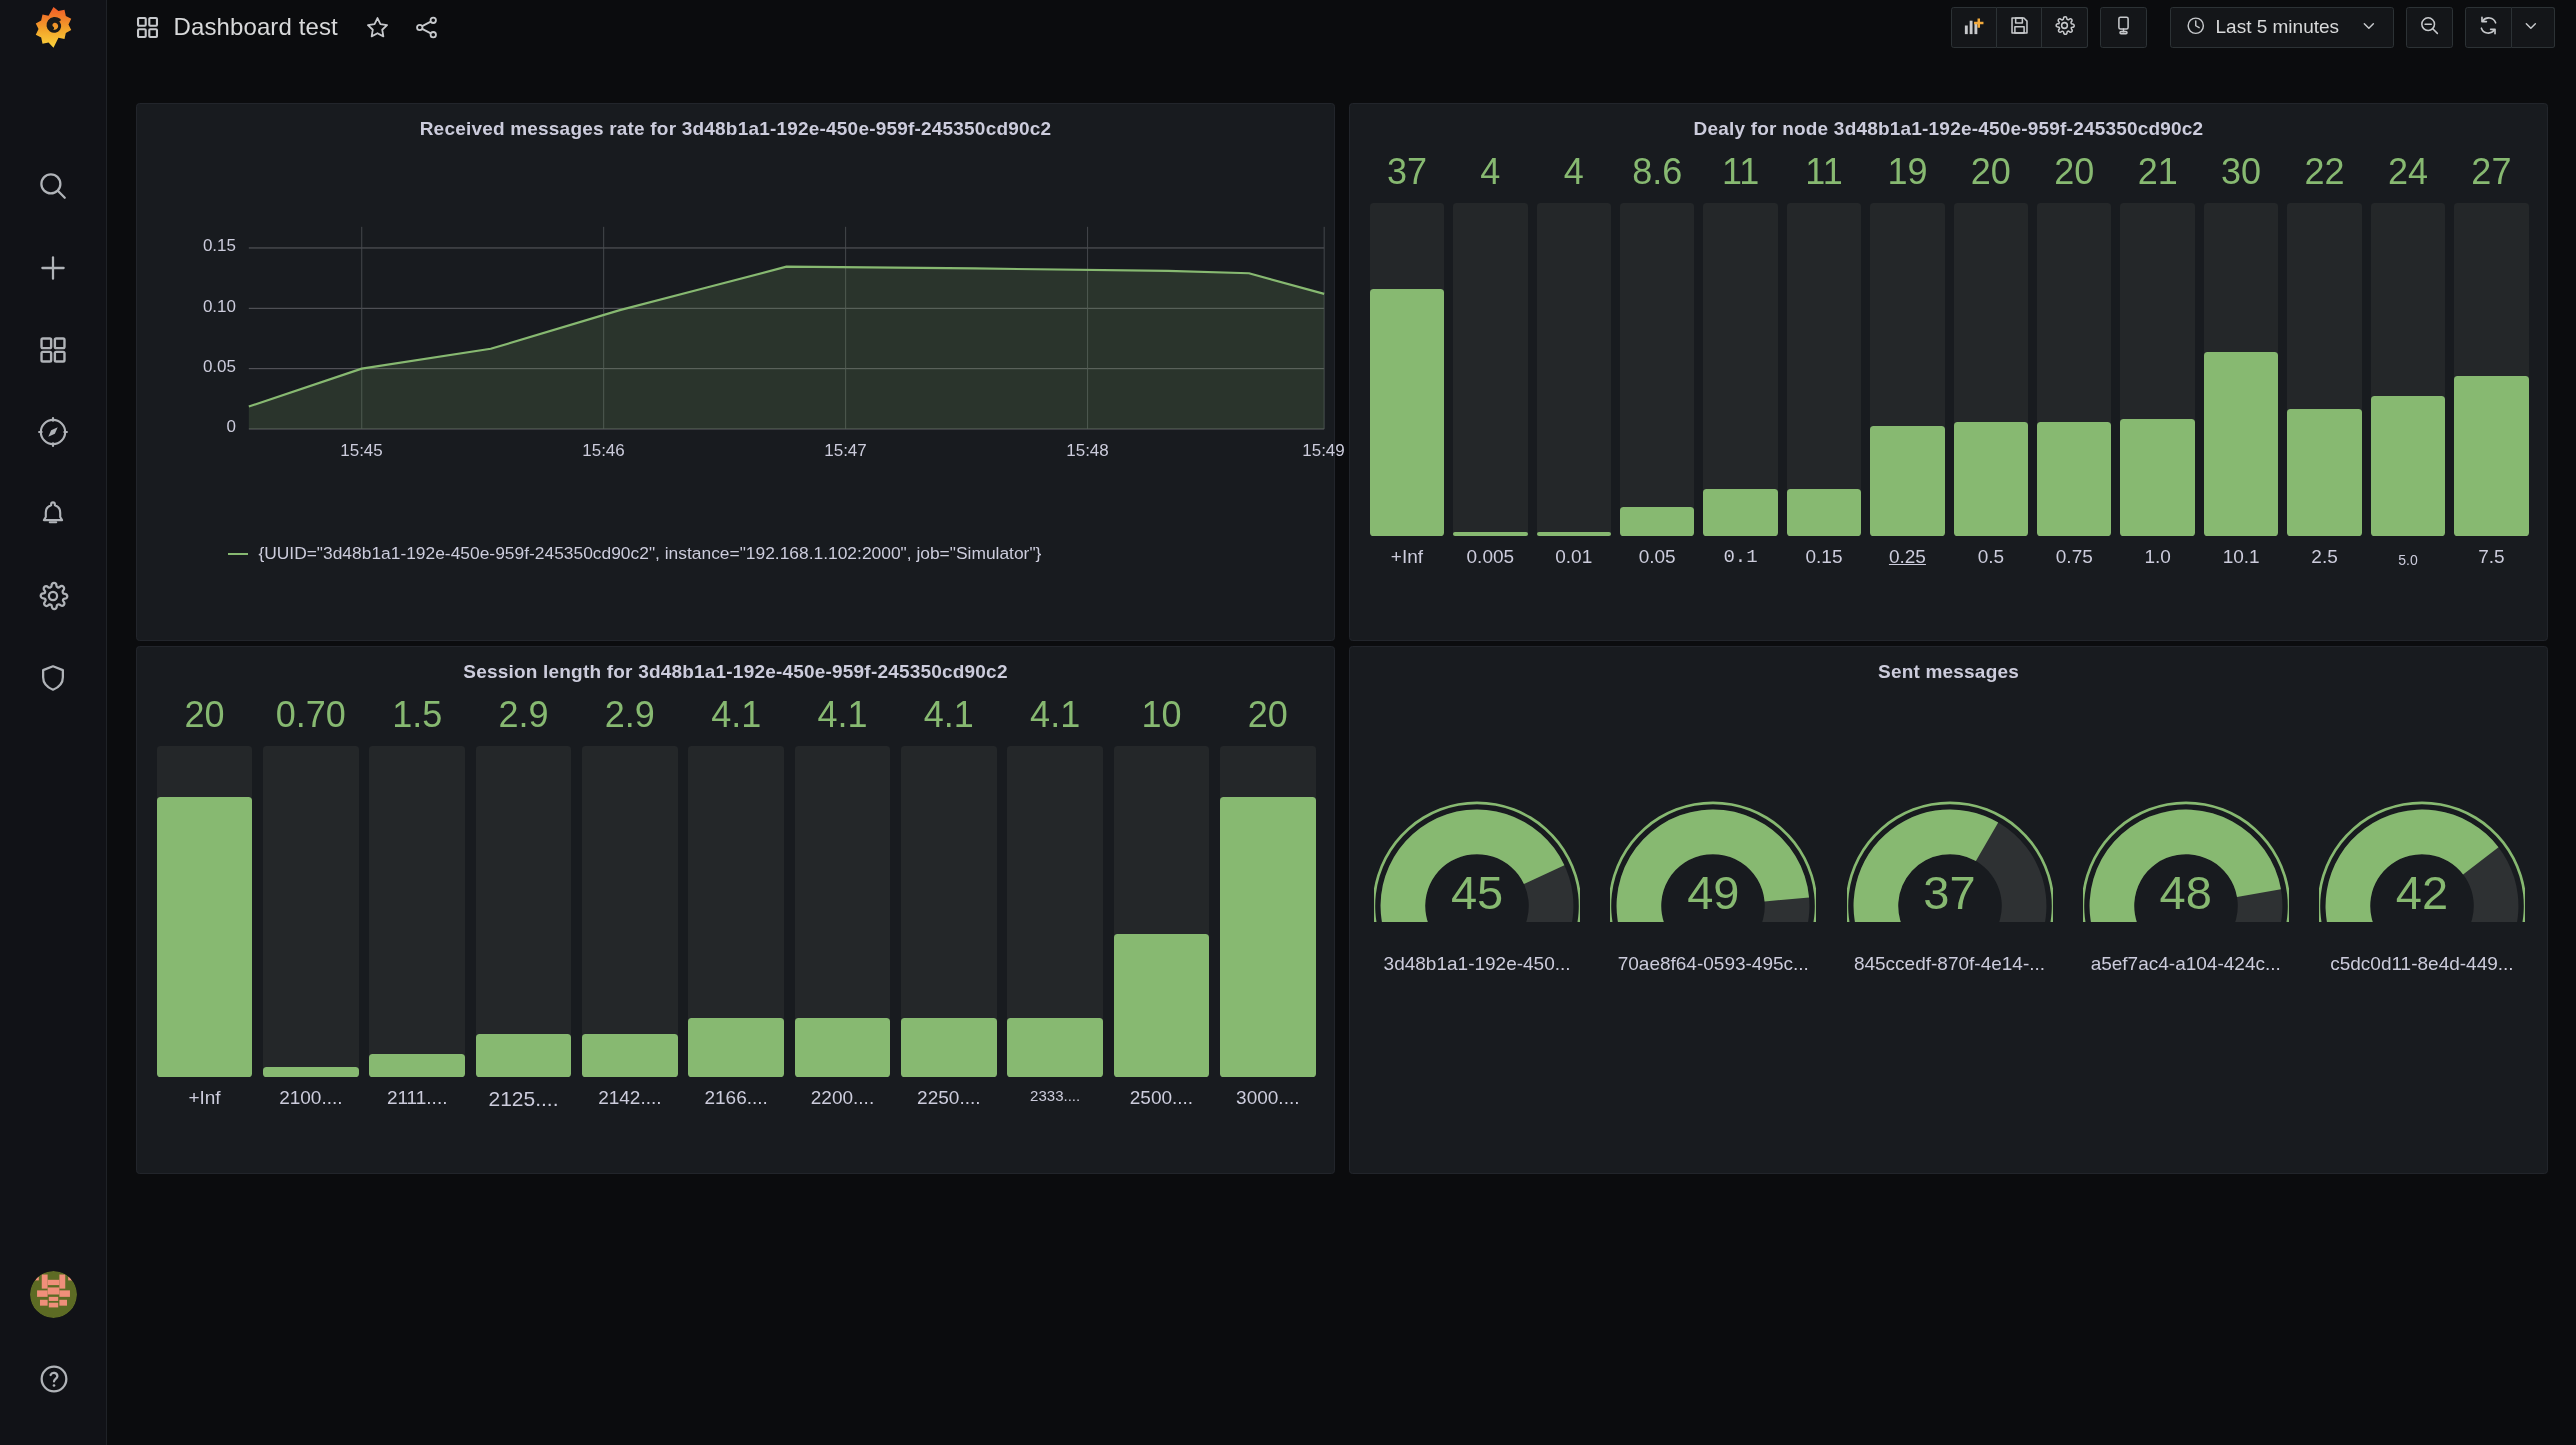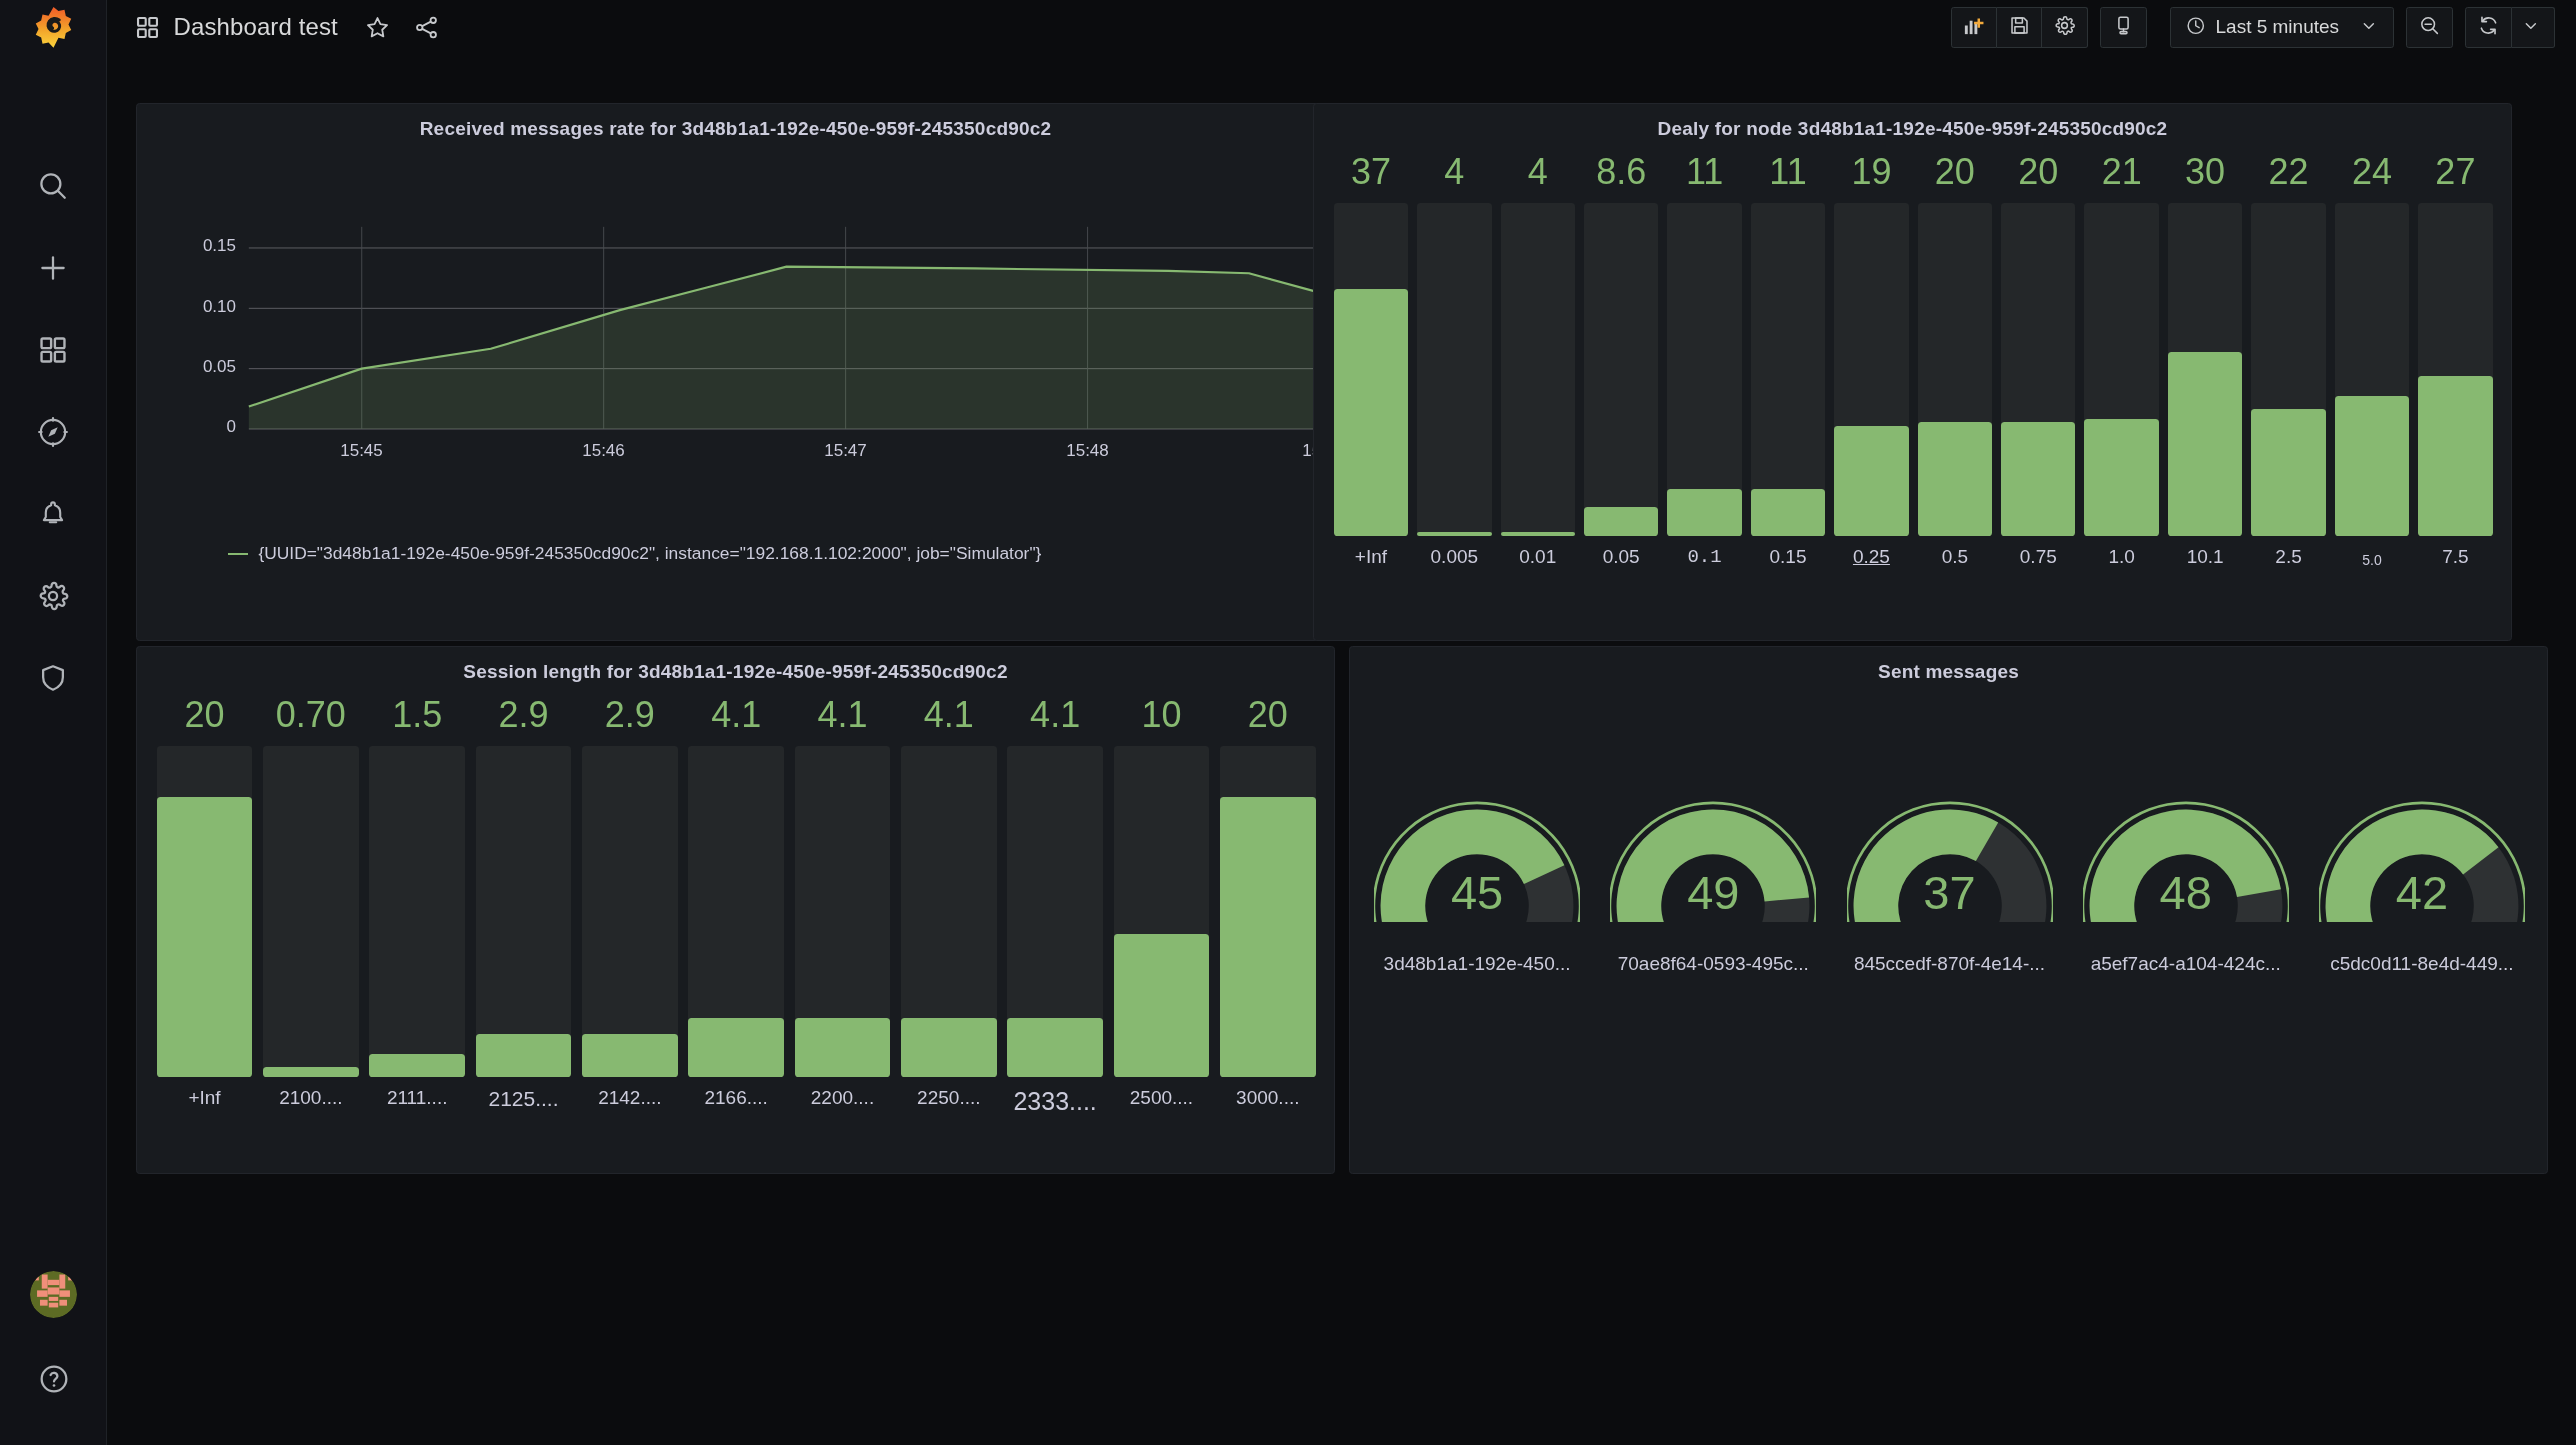--- a/index.html
+++ b/index.html
@@ -376,21 +376,21 @@
           <div class="ts-xtick" style="left: 897px; width: 107px; top: 301px;">15:48</div>
           <div class="ts-xtick" style="left: 1133px; width: 107px; top: 301px;">15:49</div>
         </div>
       <div class="ts-legend" style="left:91px; top:403px;">
         <span class="ts-legend-line"></span>
         <span class="ts-legend-text">{UUID="3d48b1a1-192e-450e-959f-245350cd90c2", instance="192.168.1.102:2000", job="Simulator"}</span>
       </div>
     </div>
   </div>
 
-  <div class="panel" style="left:1313px; top:103px; width:1199px; height:538px;">
+  <div class="panel" style="left:1349px; top:103px; width:1199px; height:538px;">
     <div class="panel-title">Dealy for node 3d48b1a1-192e-450e-959f-245350cd90c2</div>
     <div class="bg-row" id="delay-bars" style="left: 19.7px; top: 50px; width: 1159px; height: 465px; gap: 9px; justify-content: space-between;">
         <div class="bg-cell" style="flex: 1 1 0px; min-width: 0px; height: 100%;">
           <div class="bg-val" style="font-size: 36px; margin-bottom: 12.5px;">37</div>
           <div class="bg-track" style="height: 333px;">
             <div class="bg-fill" style="height: 74%;"></div>
           </div>
           <div class="bg-label" style="font-size: 19px; margin-top: 10.7px; width: 100%;">+Inf</div>
         </div>
         <div class="bg-cell" style="flex: 1 1 0px; min-width: 0px; height: 100%;">
@@ -544,21 +544,21 @@
           <div class="bg-track" style="height: 331px;">
             <div class="bg-fill" style="height: 17.8%;"></div>
           </div>
           <div class="bg-label" style="font-size: 19px; margin-top: 10.7px; width: 100%;">2250....</div>
         </div>
         <div class="bg-cell" style="flex: 1 1 0px; min-width: 0px; height: 100%;">
           <div class="bg-val" style="font-size: 36px; margin-bottom: 12.5px;">4.1</div>
           <div class="bg-track" style="height: 331px;">
             <div class="bg-fill" style="height: 17.8%;"></div>
           </div>
-          <div class="bg-label" style="font-size: 25px; margin-top: 10.7px; width: 100%;">2333....</div>
+          <div class="bg-label" style="font-size: 15px; margin-top: 10.7px; width: 100%;">2333....</div>
         </div>
         <div class="bg-cell" style="flex: 1 1 0px; min-width: 0px; height: 100%;">
           <div class="bg-val" style="font-size: 36px; margin-bottom: 12.5px;">10</div>
           <div class="bg-track" style="height: 331px;">
             <div class="bg-fill" style="height: 43%;"></div>
           </div>
           <div class="bg-label" style="font-size: 19px; margin-top: 10.7px; width: 100%;">2500....</div>
         </div>
         <div class="bg-cell" style="flex: 1 1 0px; min-width: 0px; height: 100%;">
           <div class="bg-val" style="font-size: 36px; margin-bottom: 12.5px;">20</div>

